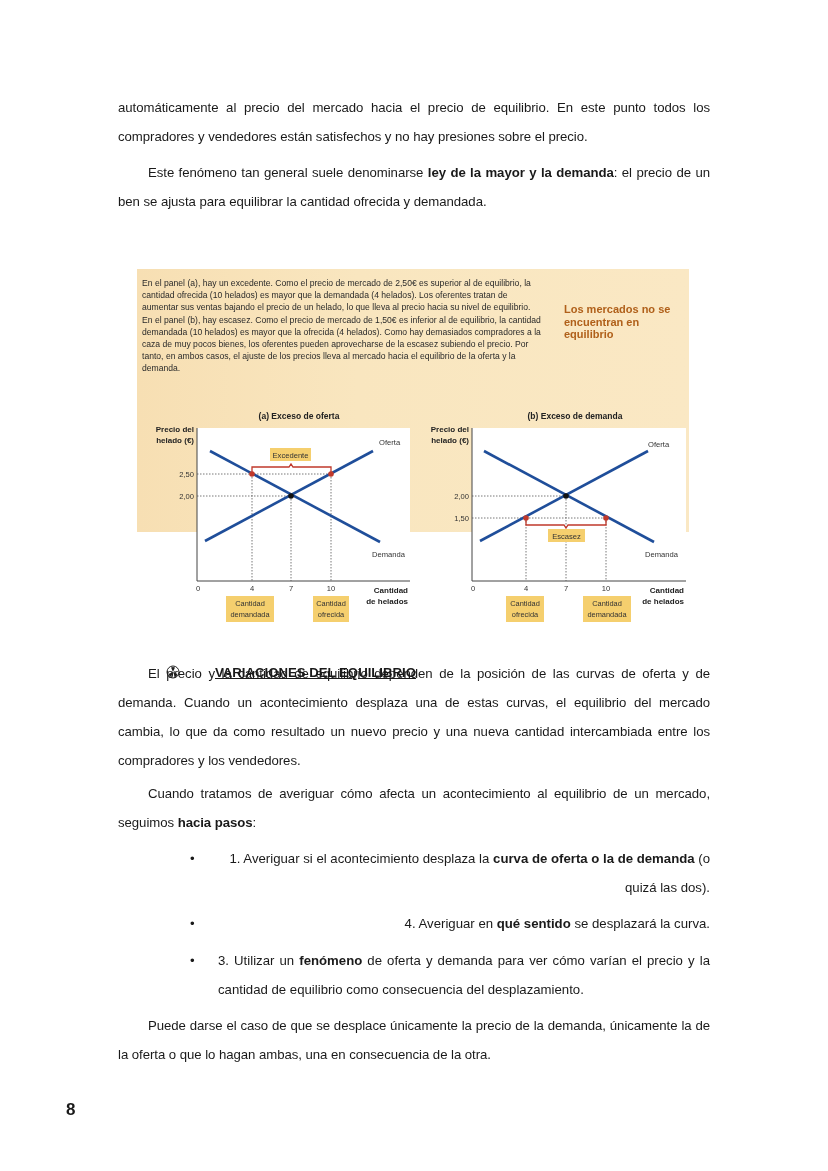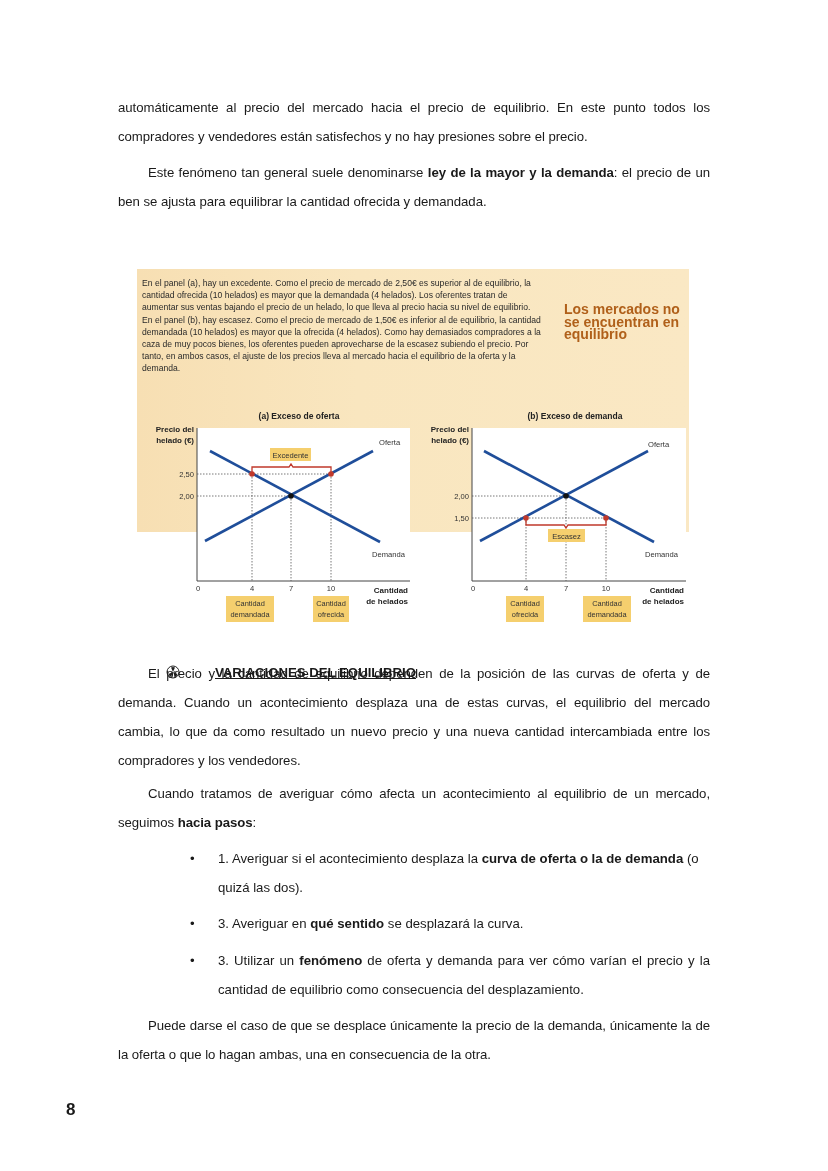--- a/index.html
+++ b/index.html
@@ -4,28 +4,28 @@
 <style>
   html, body { margin: 0; padding: 0; background: #ffffff; }
   body { width: 828px; height: 1171px; position: relative; overflow: hidden;
          font-family: "Liberation Sans", sans-serif; color: #1a1a1a; }
   .p { position: absolute; left: 118px; width: 592px; font-size: 13.2px; line-height: 29px; text-align: justify; letter-spacing: -0.05px; }
   .p b { font-weight: bold; }
   .indent { text-indent: 30px; }
   .figure { position: absolute; left: 137px; top: 229px; width: 552px; height: 263px;
             background: linear-gradient(90deg, #f7dfb3 0%, #f9e6bf 40%, #fae8c4 100%); margin-top: 40px; }
   .fig-caption { position: absolute; left: 5px; top: 8px; width: 400px; font-size: 8.6px; line-height: 12.2px; color: #2a2a2a; }
-  .fig-side { position: absolute; left: 427px; top: 34px; width: 125px; font-size: 14px; line-height: 12.5px; font-weight: bold; color: #b0601a; }
+  .fig-side { position: absolute; left: 427px; top: 34px; width: 125px; font-size: 11px; line-height: 12.5px; font-weight: bold; color: #b0601a; }
   .chart { position: absolute; top: 0; left: 0; }
   .heading { position: absolute; left: 166px; top: 625px; display: flex; align-items: flex-start; margin-top: 40px; }
   .heading .icon { width: 14px; height: 14px; margin-right: 35px; }
   .heading .title { font-size: 13.2px; font-weight: bold; text-decoration: underline; }
   .bullet { position: absolute; left: 190px; width: 520px; font-size: 13.2px; line-height: 29px; }
   .bullet .dot { position: absolute; left: 0; top: 0; }
-  .bullet .txt { position: absolute; left: 28px; width: 492px; }
+  .bullet .txt { position: absolute; left: 28px; width: 492px; text-align: right; }
   .pagenum { position: absolute; left: 66px; top: 1100px; font-size: 17px; font-weight: bold; }
 </style>
 </head>
 <body>
 
 <div class="p" style="top:93px;">
   <div style="text-align:justify; text-align-last:justify;">automáticamente al precio del mercado hacia el precio de equilibrio. En este punto todos los</div>
   <div>compradores y vendedores están satisfechos y no hay presiones sobre el precio.</div>
 </div>
 
@@ -137,21 +137,21 @@
 <div class="p indent" style="top:659px;">El precio y la cantidad de equilibrio dependen de la posición de las curvas de oferta y de demanda. Cuando un acontecimiento desplaza una de estas curvas, el equilibrio del mercado cambia, lo que da como resultado un nuevo precio y una nueva cantidad intercambiada entre los compradores y los vendedores.</div>
 
 <div class="p indent" style="top:779px;"><span>Cuando tratamos de averiguar cómo afecta un acontecimiento al equilibrio de un mercado, seguimos </span><b>hacia pasos</b><span>:</span></div>
 
 <div class="bullet" style="top:844px;">
   <span class="dot">•</span>
   <span class="txt"><span>1. Averiguar si el acontecimiento desplaza la </span><b>curva de oferta o la de demanda</b><span> (o quizá las dos).</span></span>
 </div>
 <div class="bullet" style="top:909px;">
   <span class="dot">•</span>
-  <span class="txt"><span>3. Averiguar en </span><b>qué sentido</b><span> se desplazará la curva.</span></span>
+  <span class="txt"><span>4. Averiguar en </span><b>qué sentido</b><span> se desplazará la curva.</span></span>
 </div>
 <div class="bullet" style="top:946px;">
   <span class="dot">•</span>
   <span class="txt" style="text-align:justify;"><span>3. Utilizar un </span><b>fenómeno</b><span> de oferta y demanda para ver cómo varían el precio y la cantidad de equilibrio como consecuencia del desplazamiento.</span></span>
 </div>
 
 <div class="p indent" style="top:1011px;">Puede darse el caso de que se desplace únicamente la precio de la demanda, únicamente la de la oferta o que lo hagan ambas, una en consecuencia de la otra.</div>
 
 <div class="pagenum">8</div>
 

